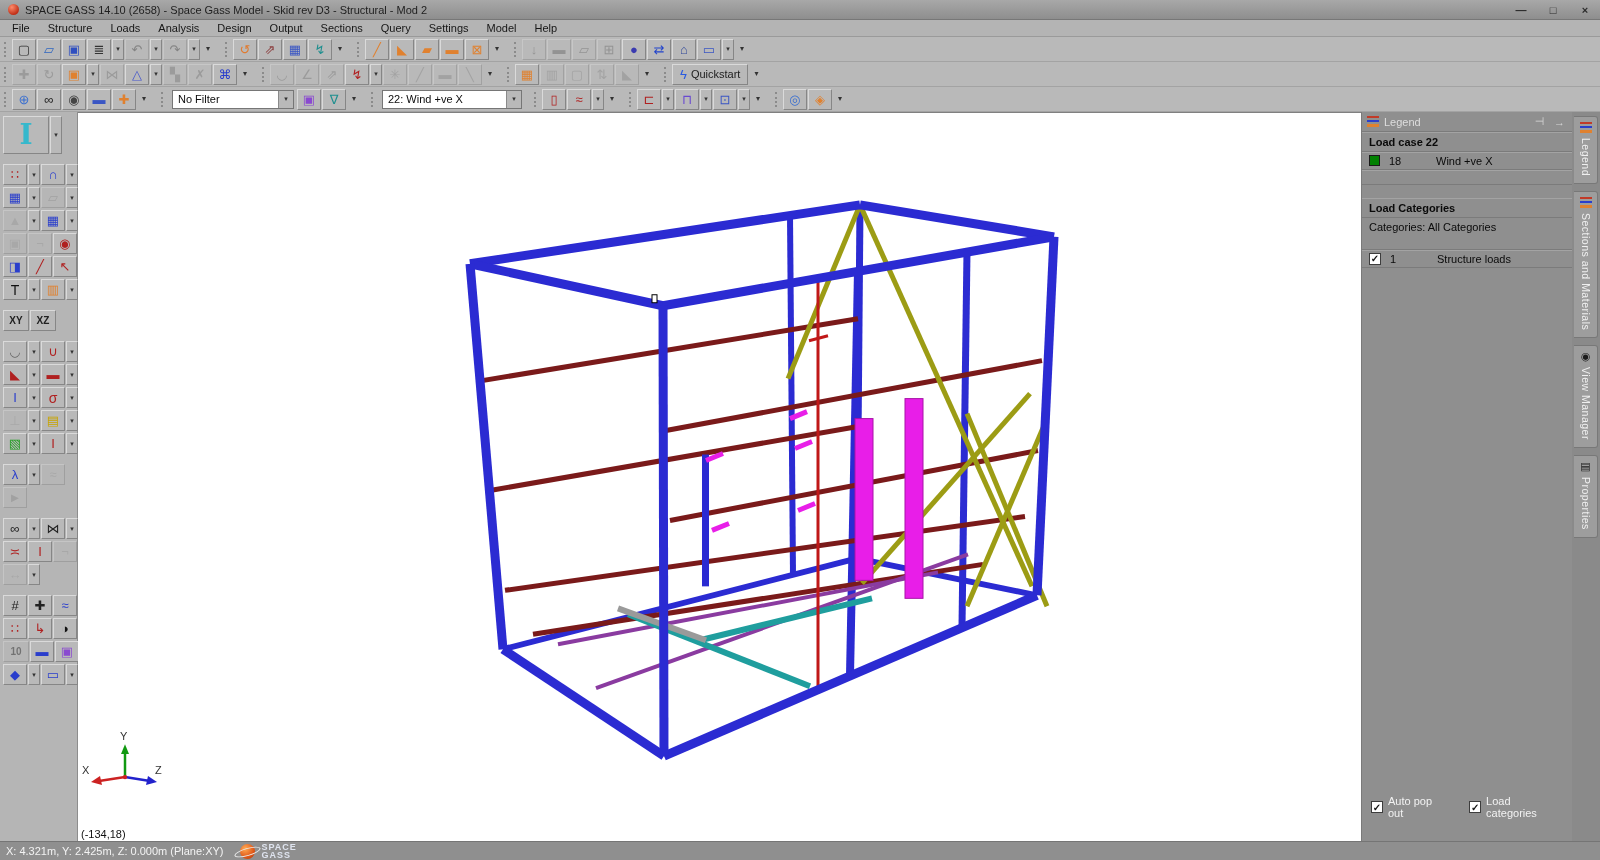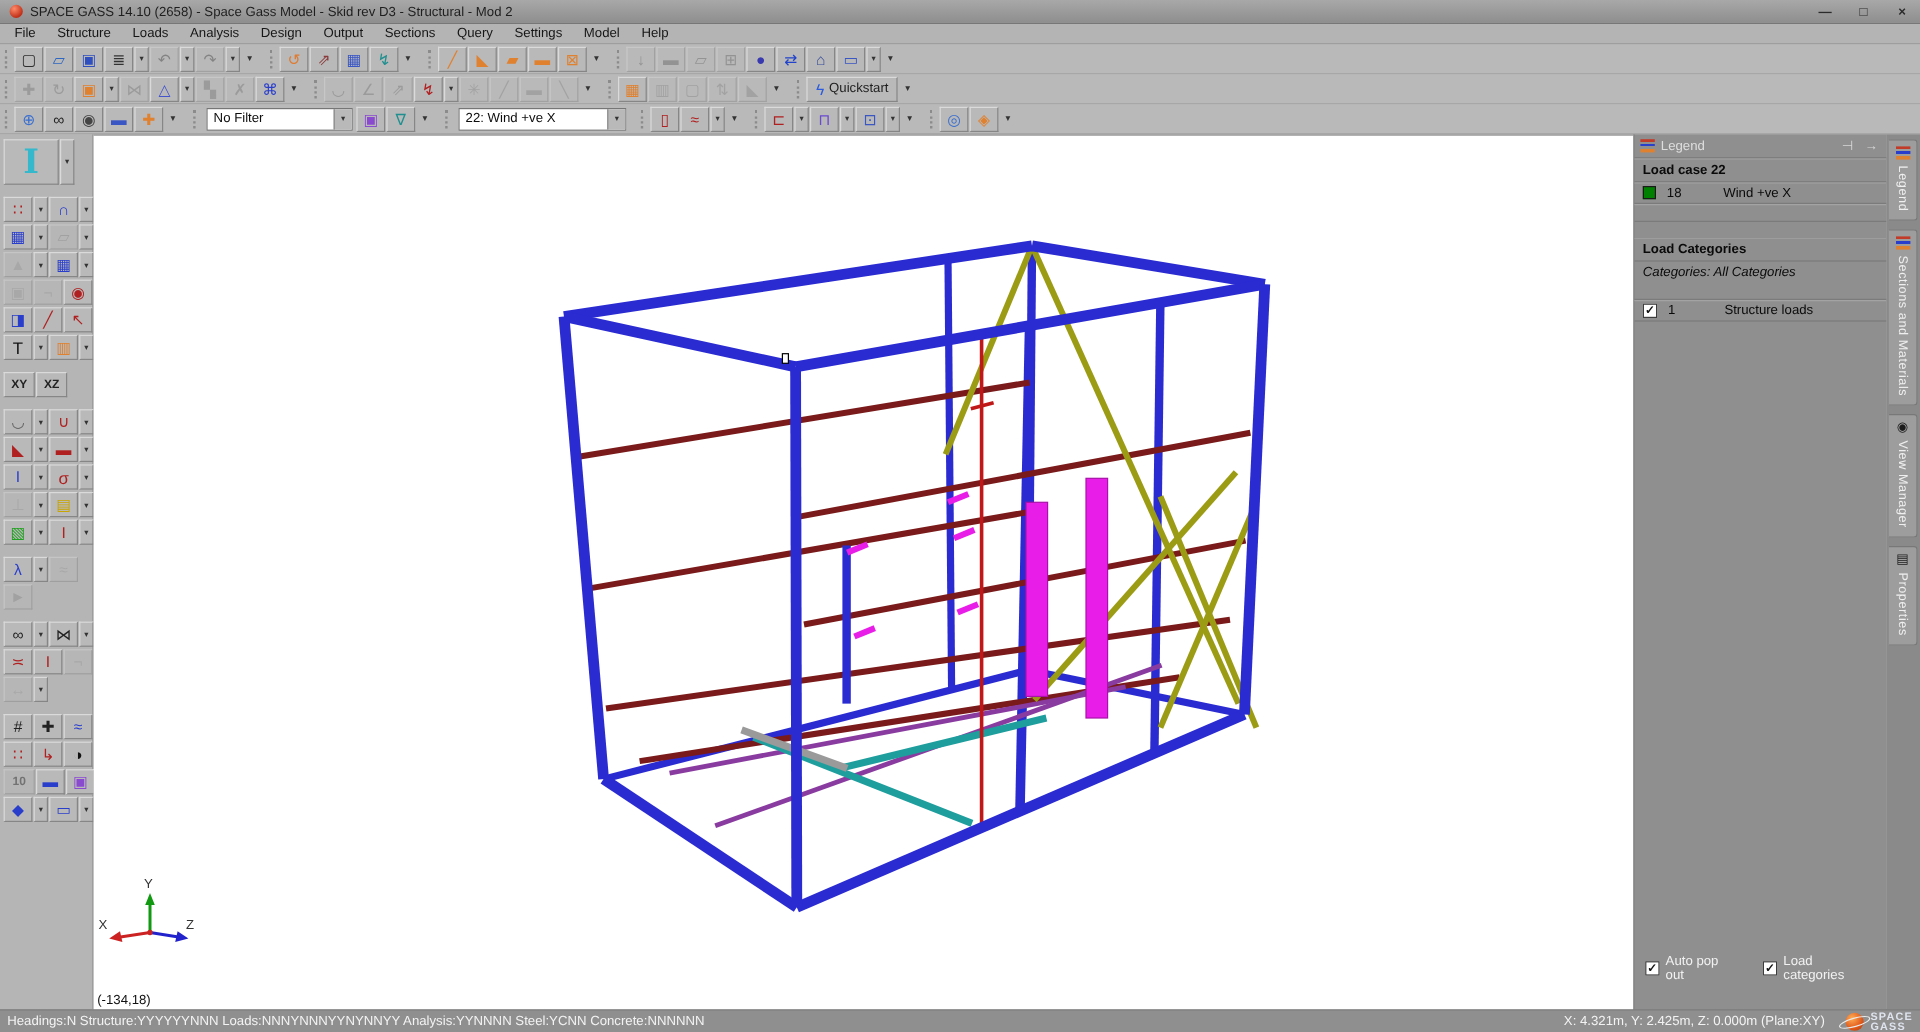--- a/index.html
+++ b/index.html
@@ -69,21 +69,21 @@
   .lp-title { color:#dedede; flex:1; }
   .lp-hbtn { color:#d8d8d8; font-size:11px; width:15px; text-align:center; }
   .lp-sec-h { font-weight:bold; padding:4px 7px 3px; border-bottom:1px solid #7b7b7b;
     box-shadow:inset 0 1px 0 #a3a3a3; }
   .lp-row { display:flex; align-items:center; height:18px; padding:0 7px; gap:9px;
     border-bottom:1px solid #7b7b7b; box-shadow:inset 0 1px 0 #a3a3a3; }
   .swatch { width:11px; height:11px; border:1px solid #1a1a1a; flex:none; }
   .lp-id { width:38px; flex:none; }
   .lp-empty { height:15px; border-bottom:1px solid #7b7b7b; box-shadow:inset 0 1px 0 #a3a3a3; }
   .lp-spacer { height:13px; }
-  .lp-sub { padding:3px 7px 16px; border-bottom:1px solid #7b7b7b;font-style:italic; }
+  .lp-sub { padding:3px 7px 16px; border-bottom:1px solid #7b7b7b; }
   .cb { width:12px; height:12px; background:#fff; border:1px solid #3d3d3d; display:flex;
     align-items:center; justify-content:center; font-size:10px; font-weight:bold;
     color:#111; flex:none; }
   .lp-fill { flex:1; }
   .lp-footer { display:flex; align-items:center; gap:5px; padding:0 9px;
     margin-bottom:22px; color:#f2f2f2; }
   .lp-footer .gap2 { width:10px; }
 
   
   #tabstrip { width:28px; background:#8a8a8a; display:flex; flex-direction:column;
@@ -786,21 +786,20 @@
         <span class="tab-label">View Manager</span>
       </div>
       <div class="side-tab">
         <span class="tab-glyph">▤</span>
         <span class="tab-label">Properties</span>
       </div>
     </div>
 </div>
 
 <div id="statusbar">
-  <span id="status-left">Headings:N Structure:YYYYYYNNN Loads:NNNYNNNYYNYNNYY Analysis:YYNNNN Steel:YCNN Concrete:NNNNNN</span>
   <span id="status-right">X: 4.321m, Y: 2.425m, Z: 0.000m (Plane:XY)</span>
   <span class="logo">
     <span class="logo-planet">
       <span class="lp-ball"></span>
         <span class="lp-ring"></span>
     </span>
     <span class="logo-text">
       <span>SPACE</span>
       <span>GASS</span>
     </span>

